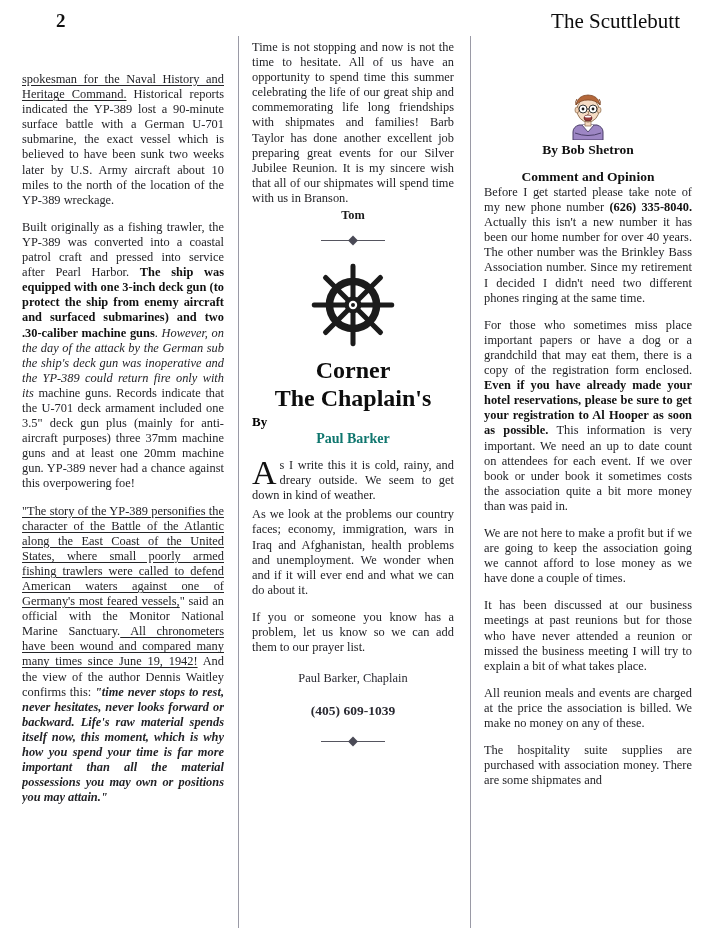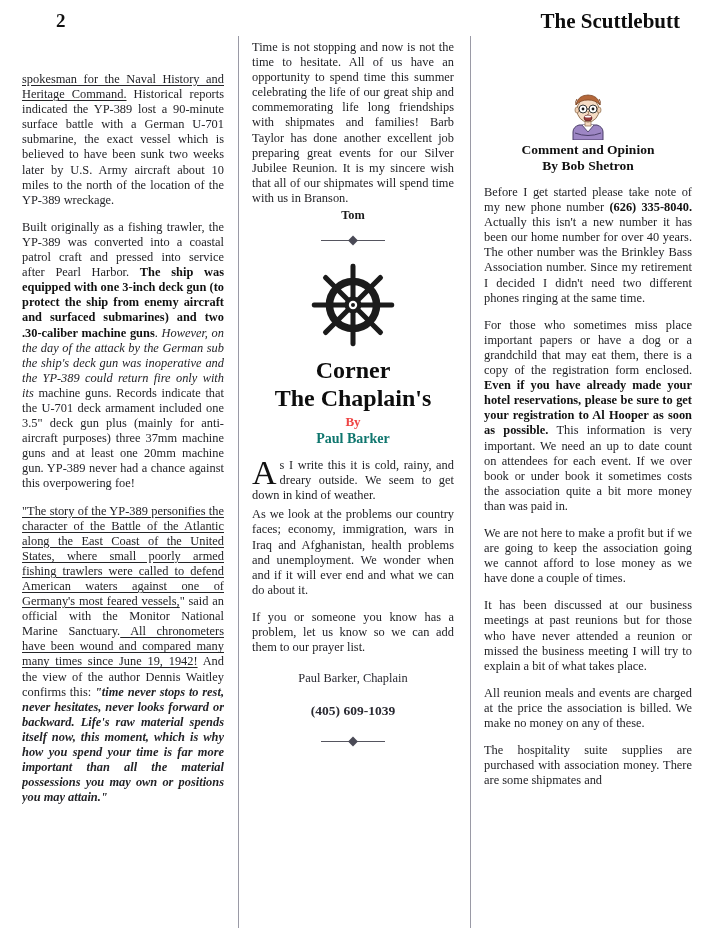--- a/index.html
+++ b/index.html
@@ -38,21 +38,21 @@
     font-size: 19px;
     font-weight: bold;
     font-family: "Liberation Serif", serif;
     color: #111;
   }
   .masthead-title {
     position: absolute;
     right: 28px;
     top: -1px;
     font-size: 21px;
-    font-weight: bold;
+    font-weight: normal;
     letter-spacing: 0px;
     color: #0d0d0d;
     font-family: "Liberation Serif", serif;
   }
 
   
   .columns {
     position: absolute;
     top: 40px;
     left: 0;
@@ -144,26 +144,25 @@
   .headline {
     text-align: center;
     font-family: "Liberation Serif", serif;
     font-weight: bold;
     font-size: 24px;
     line-height: 26px;
     color: #0d0d0d;
     margin: 2px 0 0 0;
   }
   .byline-by {
-    text-align: center;
     font-weight: bold;
     font-size: 13px;
     line-height: 16px;
     margin: 3px 0 0 0;
-    color: #ef4444;
+    color: #000000;
   }
   .byline-name {
     text-align: center;
     font-weight: bold;
     font-size: 14px;
     line-height: 17px;
     margin: 0 0 11px 0;
     color: #0f766e;
   }
 
@@ -336,22 +335,22 @@
           <circle cx="18" cy="17" r="1.4" fill="#1a1a1a"></circle>
           <circle cx="28" cy="17" r="1.4" fill="#1a1a1a"></circle>
 
           <path d="M23 19 Q24.5 22 22.5 23" fill="none" stroke="#8a6a4a" stroke-width="0.9"></path>
 
           <ellipse cx="23" cy="26" rx="4" ry="3" fill="#9c3a3a" stroke="#5e2222" stroke-width="0.8"></ellipse>
           <ellipse cx="23" cy="24.6" rx="3.4" ry="1" fill="#ffffff"></ellipse>
         </svg>
       </div>
 
+      <p class="col3-title last">By Bob Shetron</p>
       <p class="col3-title">Comment and Opinion</p>
-      <p class="col3-title last">By Bob Shetron</p>
 
       <p class="body">
         <span>Before I get started please take note of my new phone number </span><span class="b">(626) 335-8040.</span><span>  Actually this isn't a new number it has been our home number for over 40 years.  The other number was the Brinkley Bass Association number.  Since my retirement I decided I didn't need two different phones ringing at the same time.</span>
       </p>
 
       <p class="body">
         <span>For those who sometimes miss place important papers or have a dog or a grandchild that may eat them, there is a copy of the registration form enclosed.  </span><span class="b">Even if you have already made your hotel reservations, please be sure to get your registration to Al Hooper as soon as possible.</span><span>  This information is very important.  We need an up to date count on attendees for each event.  If we over book or under book it sometimes costs the association quite a bit more money than was paid in.</span>
       </p>
 
       <p class="body">

